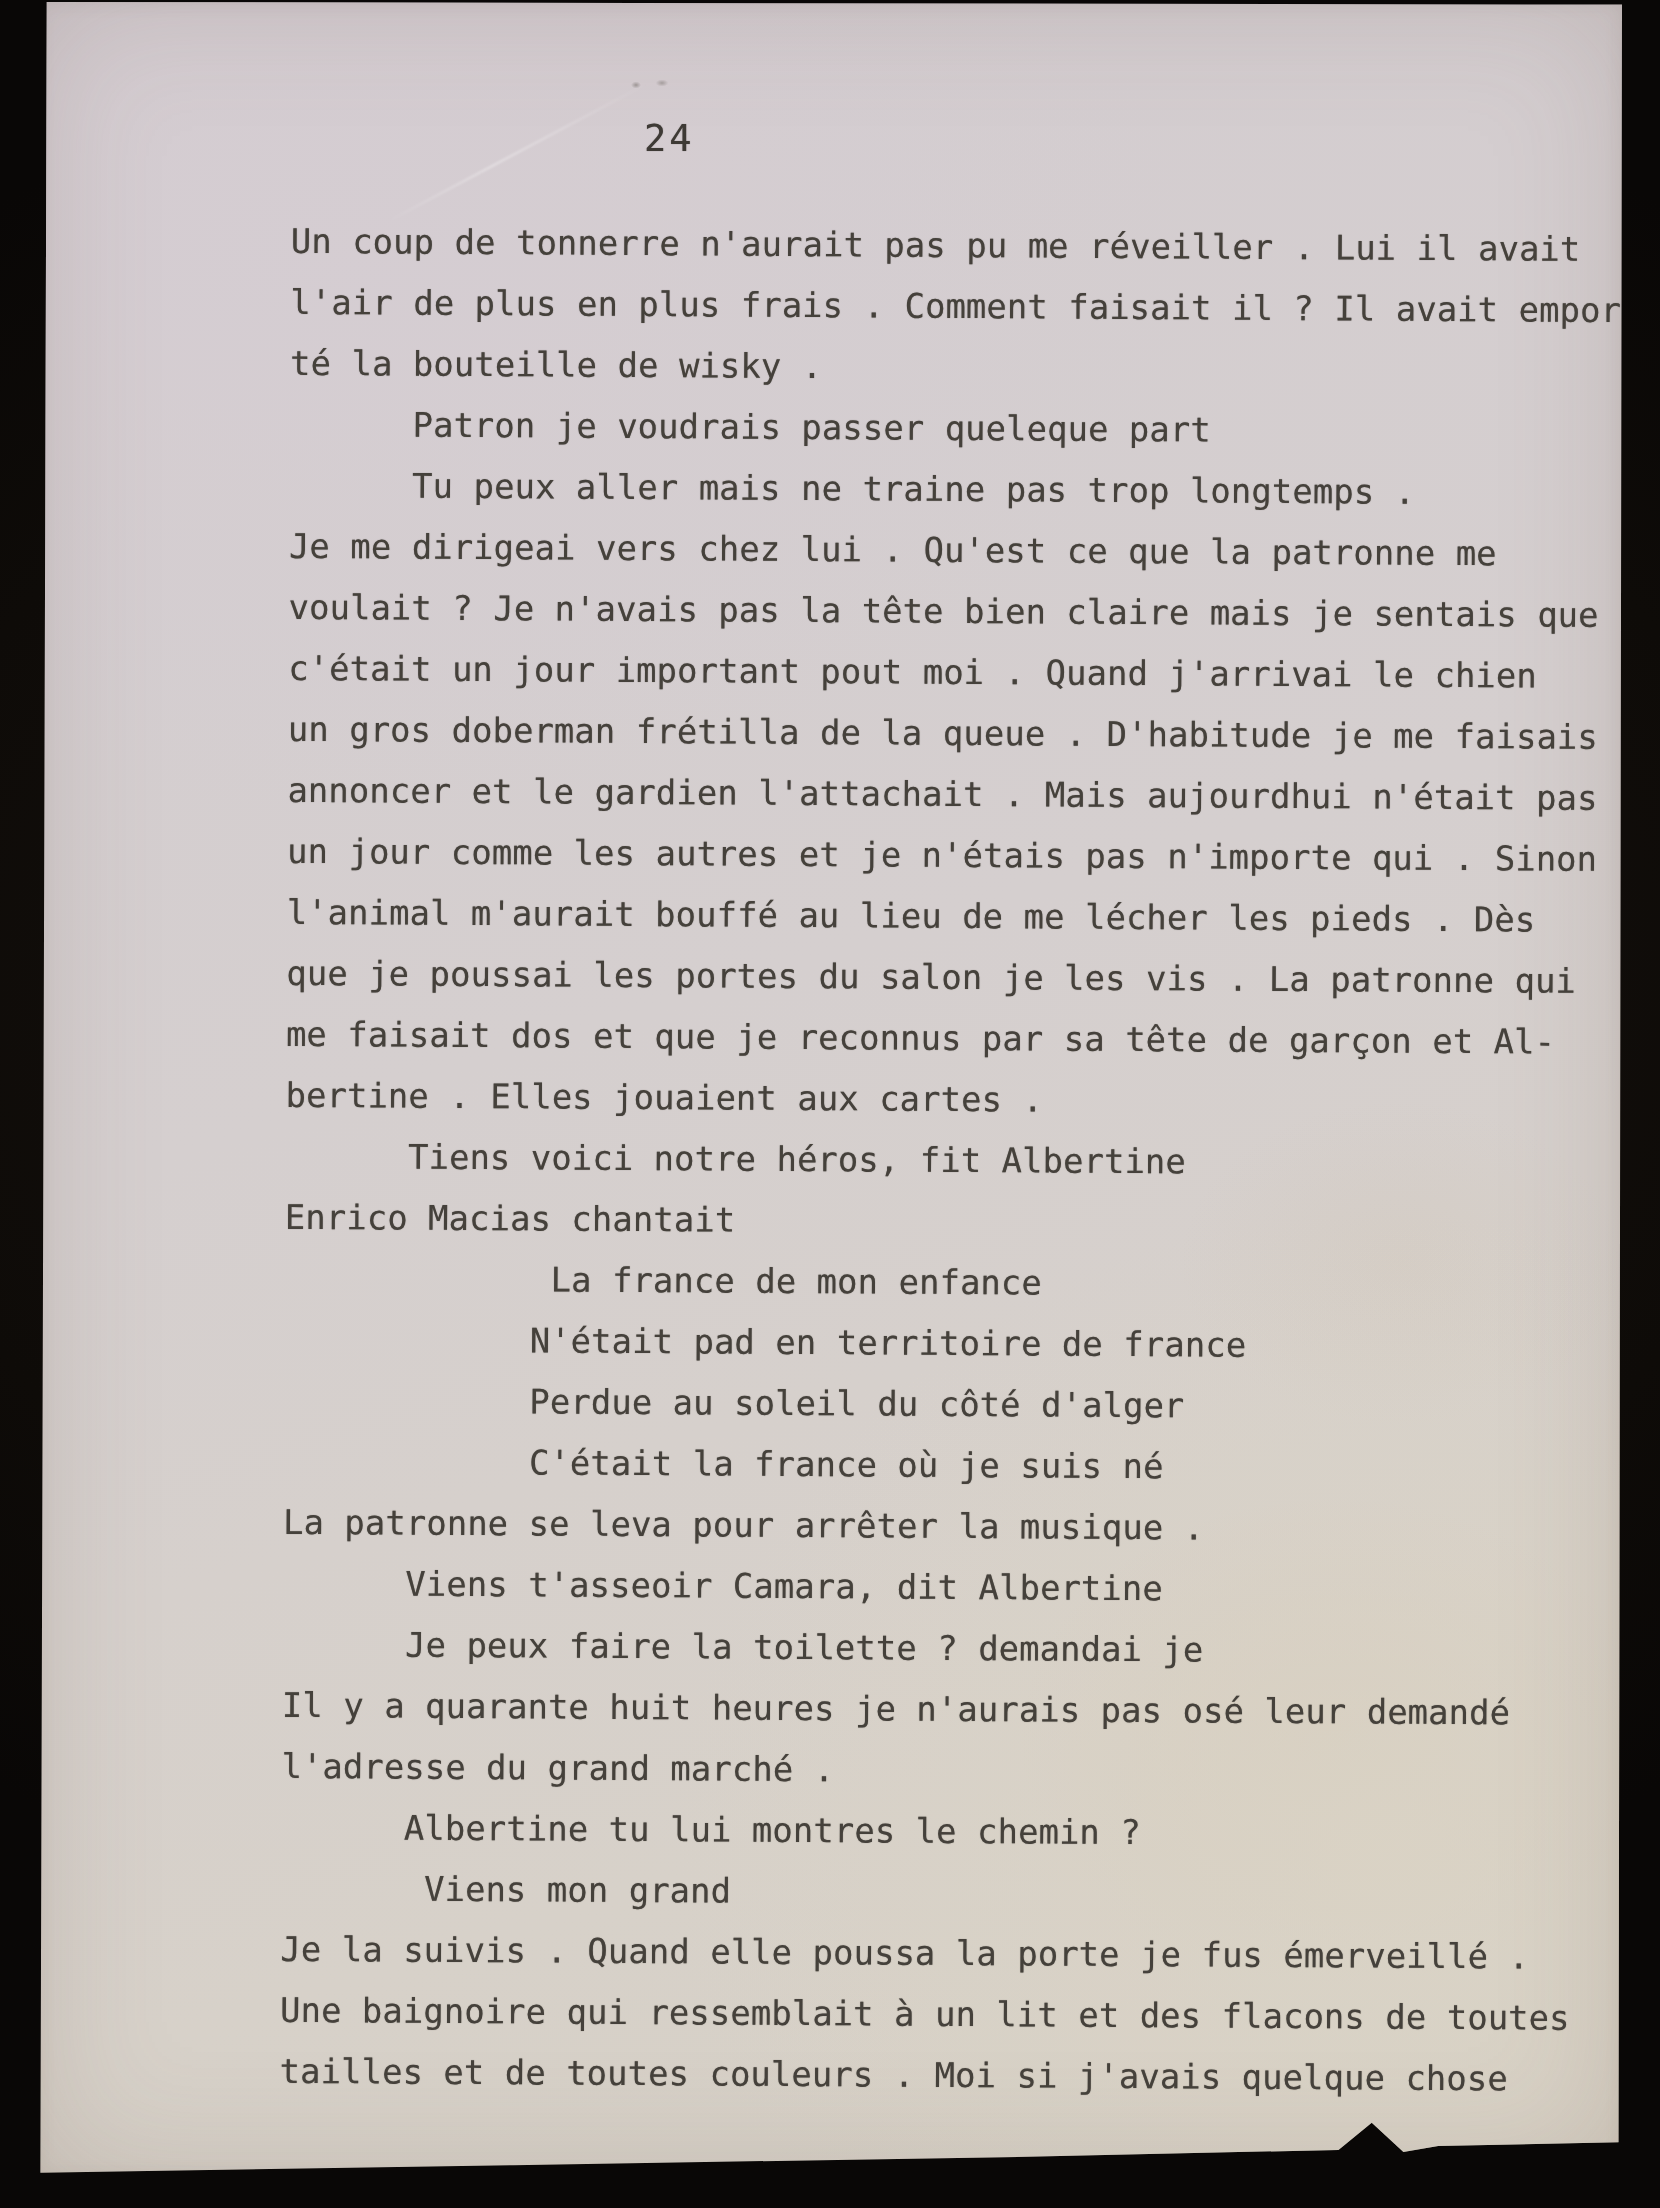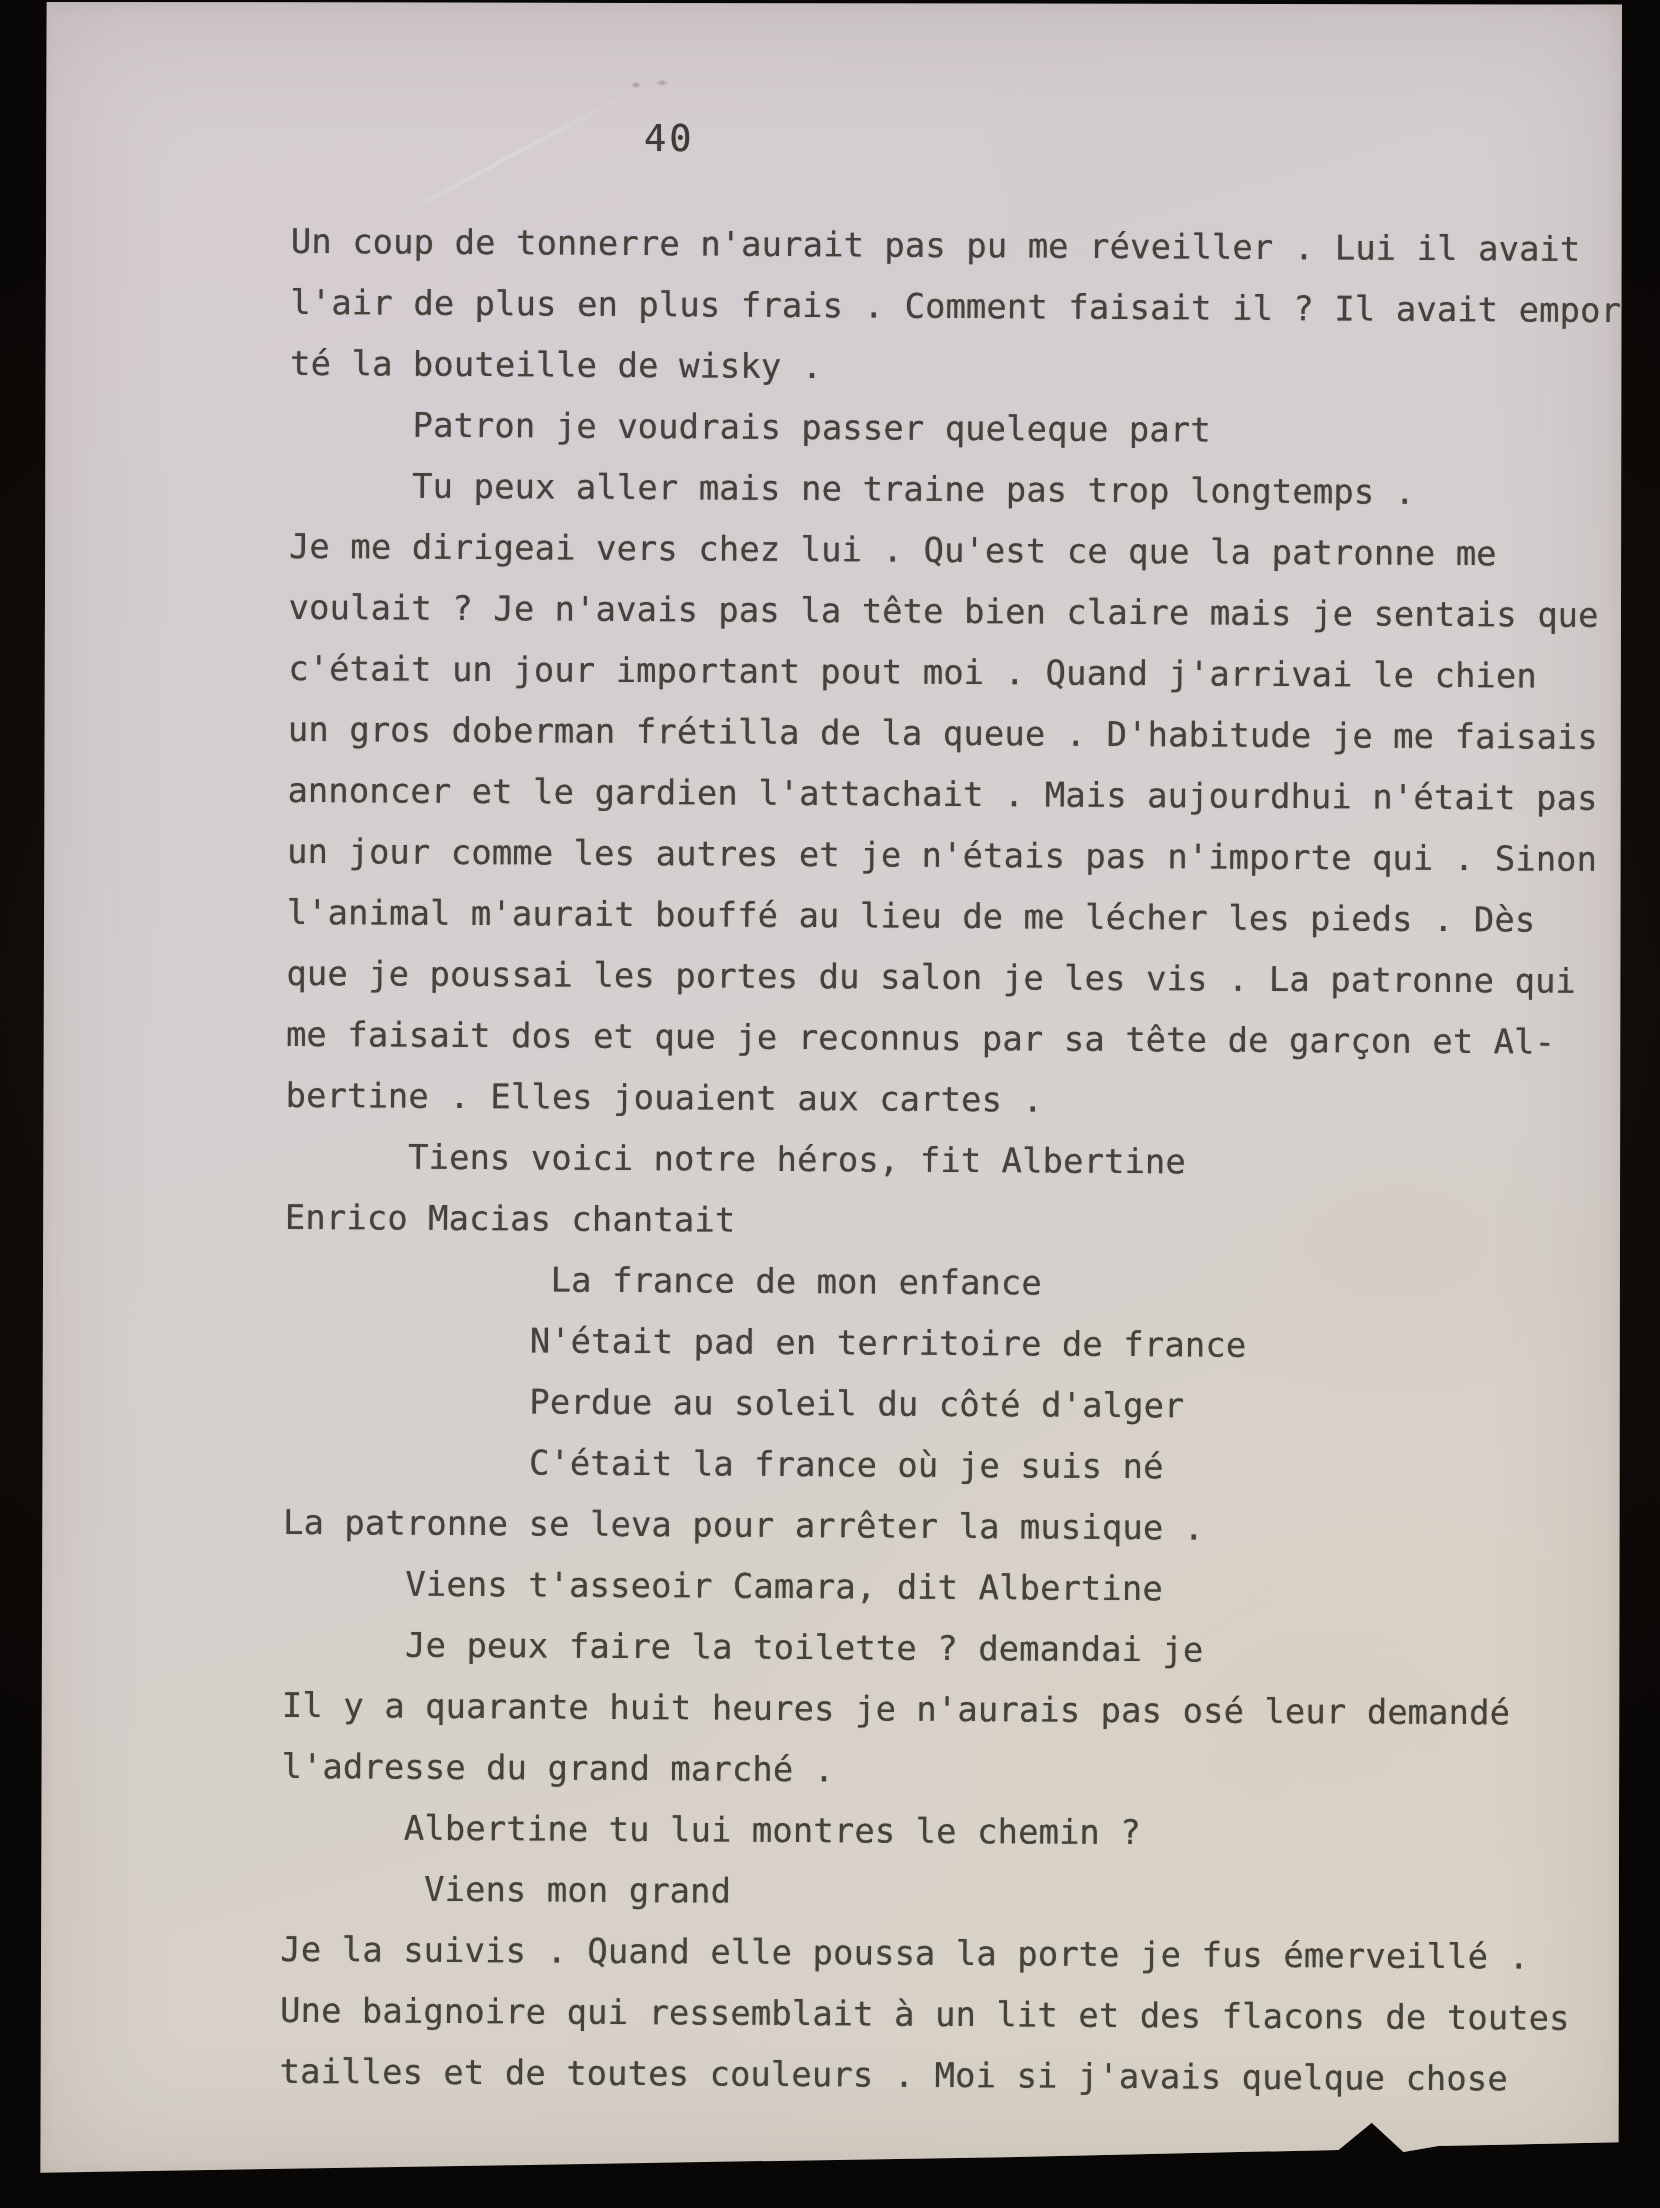--- a/index.html
+++ b/index.html
@@ -53,21 +53,21 @@
     transform-origin:0 0;
   }
   .tline{white-space:pre;height:61px;}
 </style>
 </head>
 <body>
 
 <div class="paper">
   <div class="crease"></div>
   <div class="smudge"></div>
-  <div class="page-number">40</div>
+  <div class="page-number">24</div>
   <div class="text">
     <div class="tline">Un coup de tonnerre n'aurait pas pu me réveiller . Lui il avait</div>
     <div class="tline">l'air de plus en plus frais . Comment faisait il ? Il avait empor</div>
     <div class="tline">té la bouteille de wisky .</div>
     <div class="tline">      Patron je voudrais passer queleque part</div>
     <div class="tline">      Tu peux aller mais ne traine pas trop longtemps .</div>
     <div class="tline">Je me dirigeai vers chez lui . Qu'est ce que la patronne me</div>
     <div class="tline">voulait ? Je n'avais pas la tête bien claire mais je sentais que</div>
     <div class="tline">c'était un jour important pout moi . Quand j'arrivai le chien</div>
     <div class="tline">un gros doberman frétilla de la queue . D'habitude je me faisais</div>

